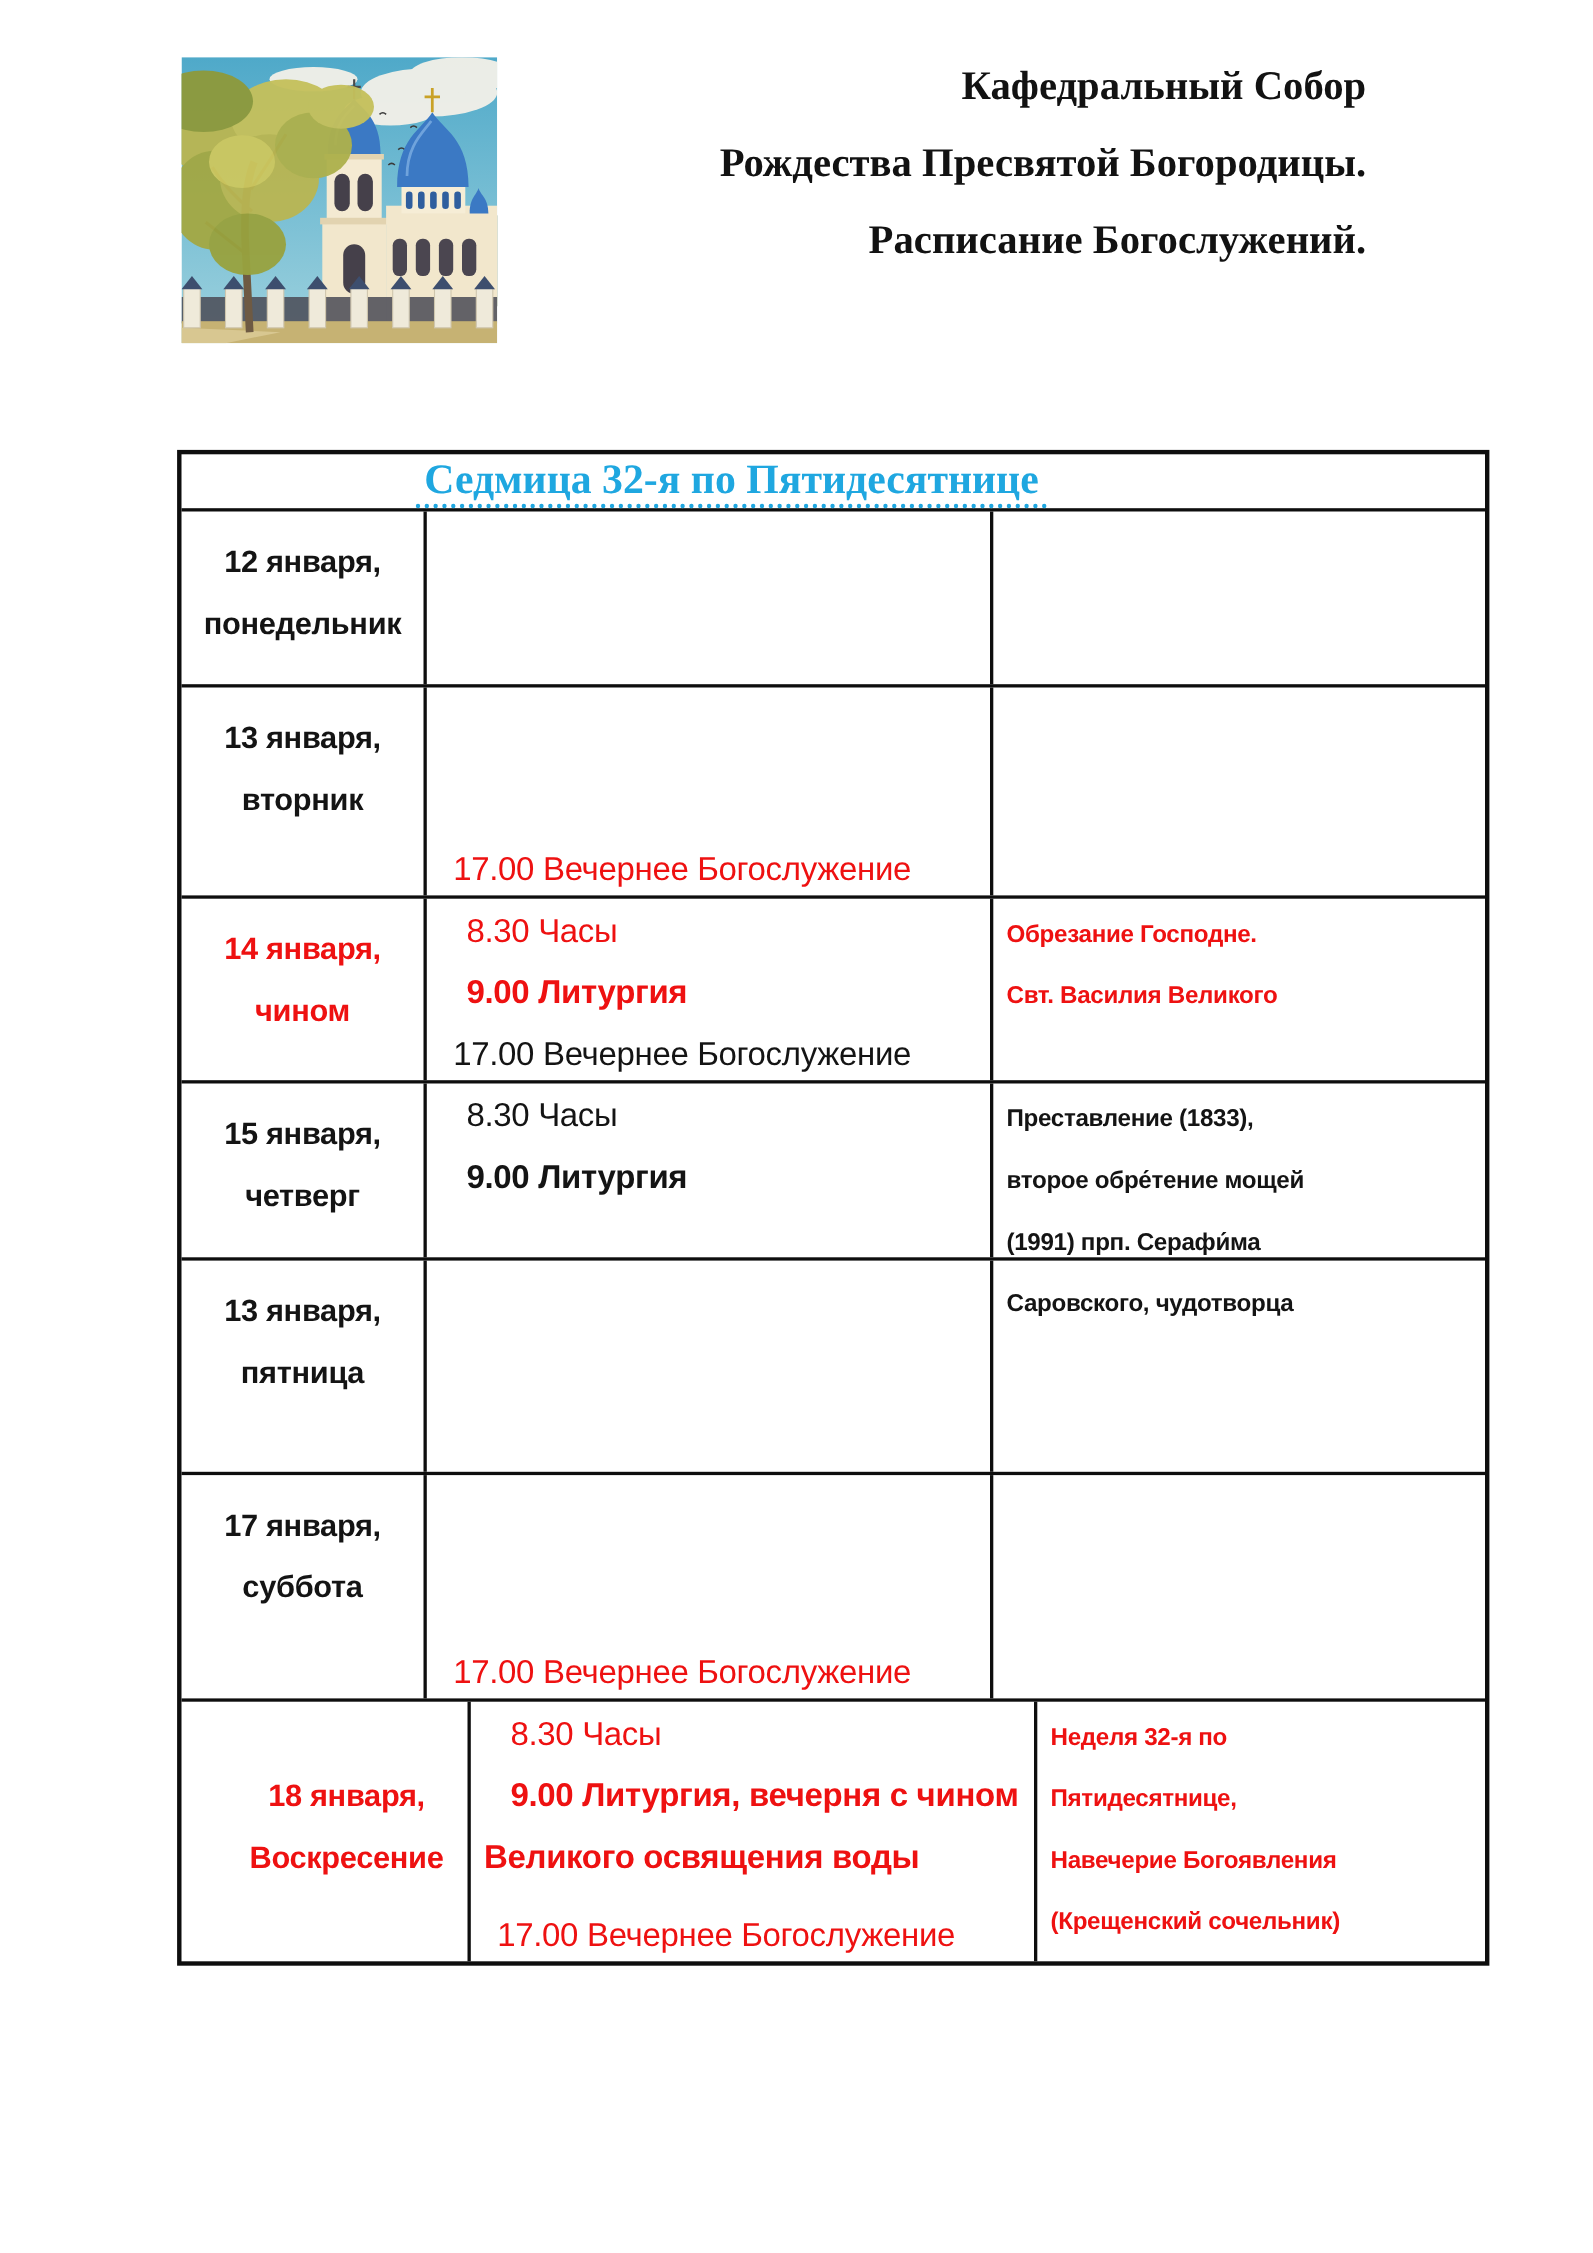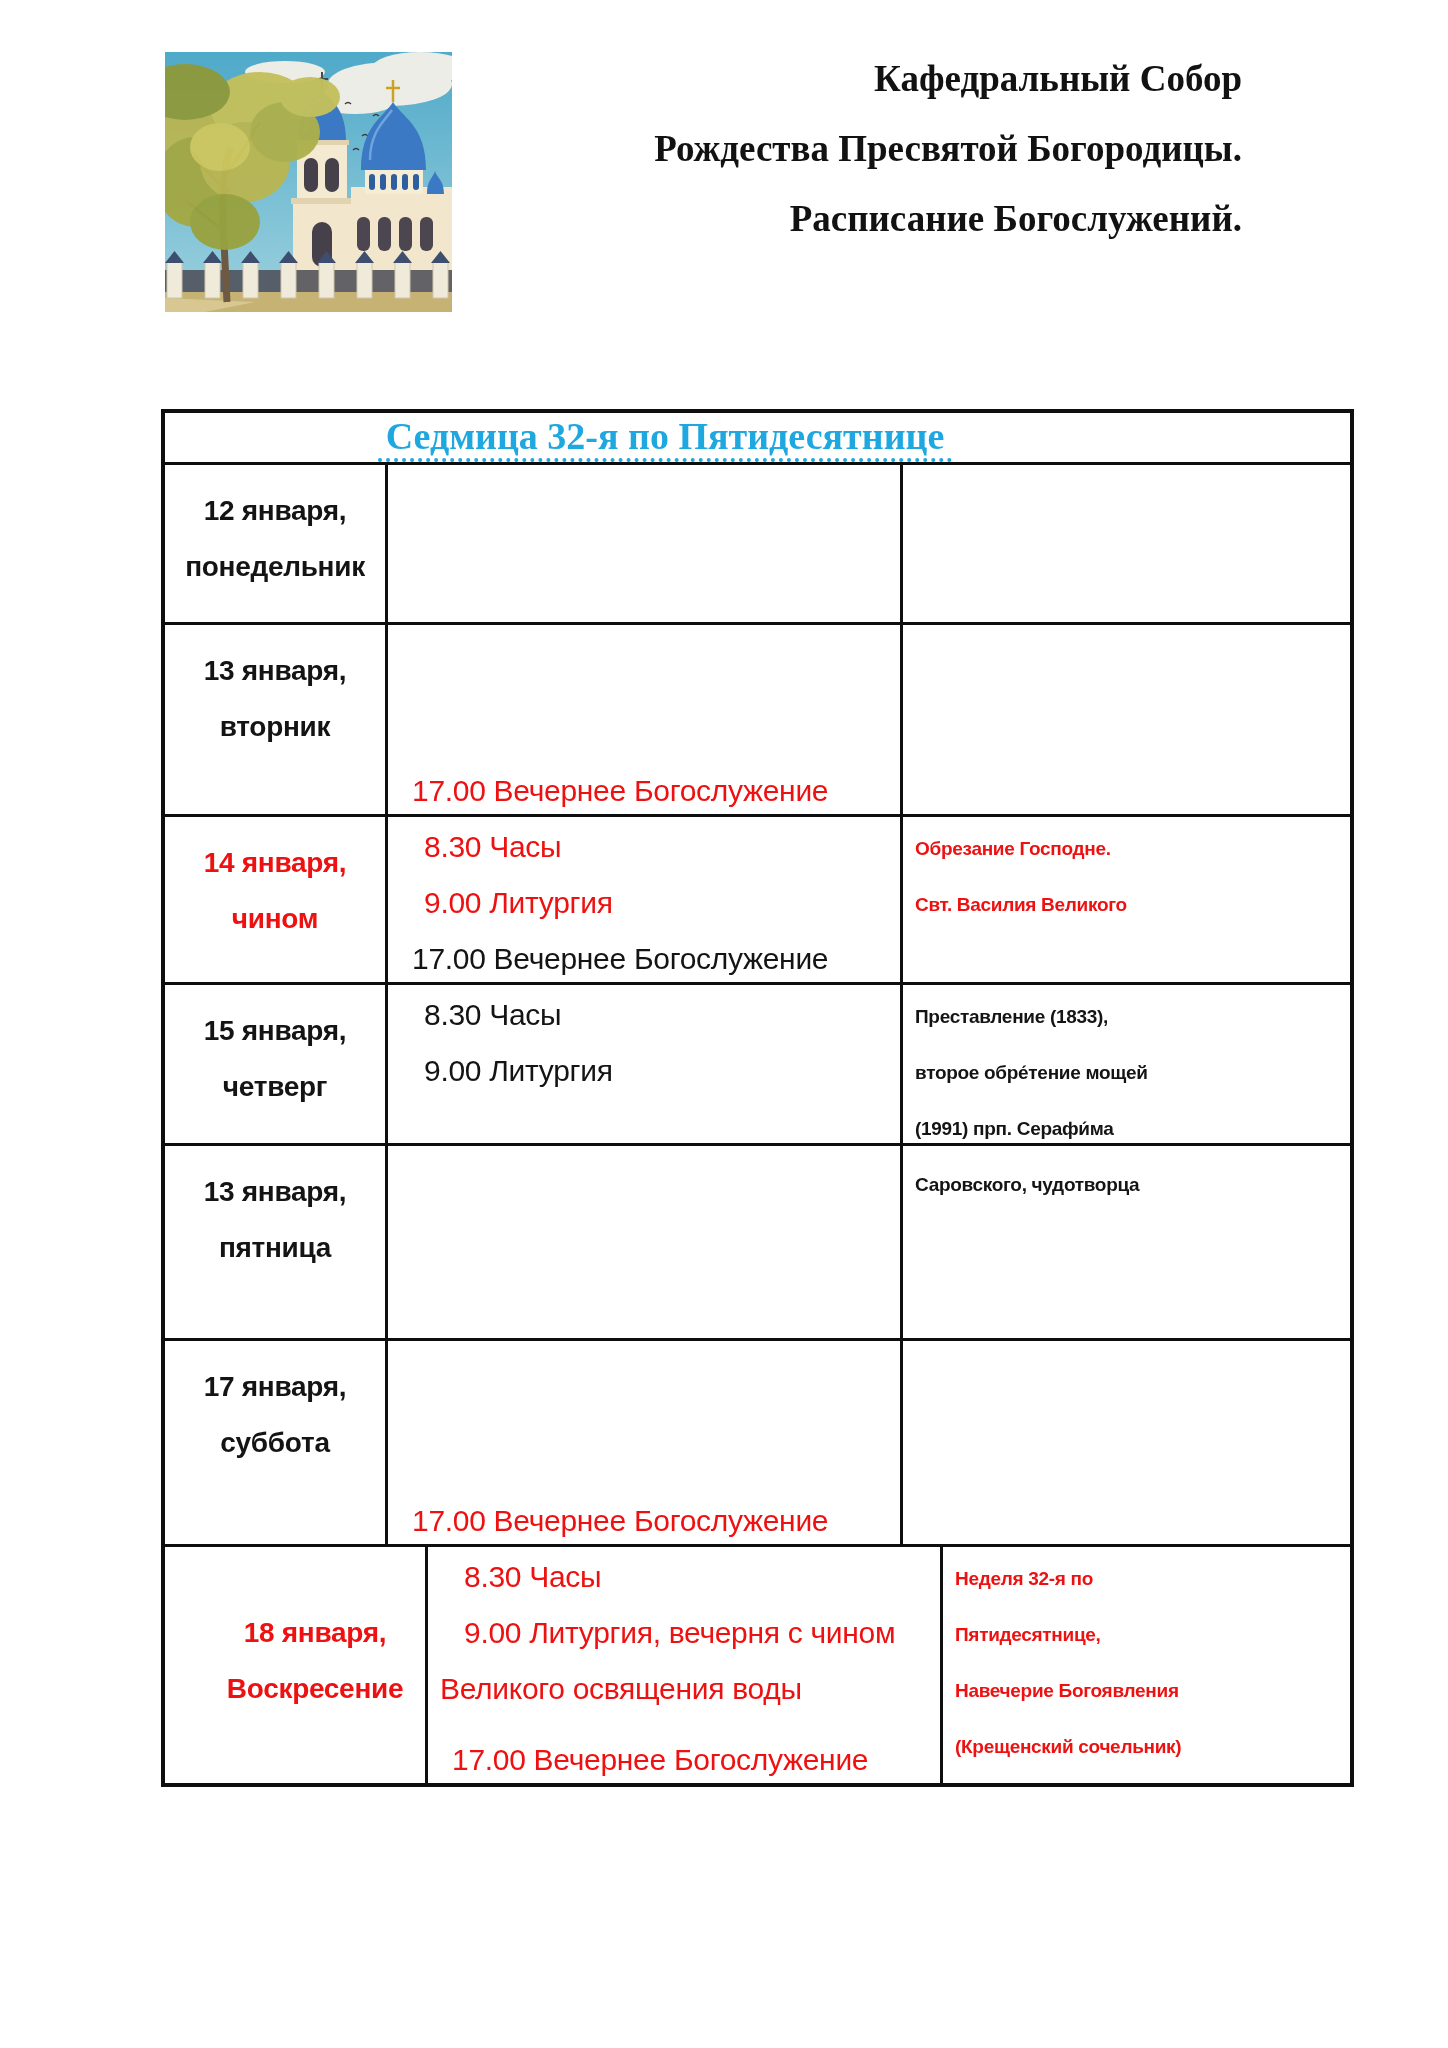--- a/index.html
+++ b/index.html
@@ -20,24 +20,24 @@
   .thead{height:49px;text-align:center;padding-right:185px;padding-top:1px;}
   .week{display:inline-block;font-family:"Liberation Serif", serif;font-weight:700;font-size:38px;
         line-height:44px;color:#1FA7E0;border-bottom:4px dotted #1FA7E0;padding:0 8px 0 8px;}
   .trow{display:flex;border-top:3px solid #0e0e0e;}
   .c1{width:223px;border-right:3px solid #0e0e0e;text-align:center;padding-top:18px;}
   .c2{width:515px;border-right:3px solid #0e0e0e;position:relative;padding:2px 0 0 12px;}
   .c3{flex:1;padding:4px 8px 0 12px;}
   .date{font-weight:700;font-size:28px;line-height:56px;letter-spacing:-0.3px;white-space:nowrap;}
   .svc{font-size:30px;line-height:56px;letter-spacing:-0.3px;white-space:nowrap;}
   .ind{padding-left:24px;}
-  .b{font-weight:400;}
+  .b{font-weight:700;}
   .red{color:#EE1111;}
   .evening{position:absolute;left:12px;bottom:4px;line-height:38px;margin-left:12px;}
-  .feast{font-weight:700;font-size:19px;line-height:56px;letter-spacing:-0.3px;white-space:nowrap;}
+  .feast{font-weight:700;font-size:22px;line-height:56px;letter-spacing:-0.3px;white-space:nowrap;}
   .pt-low{padding-top:58px;margin-left:40px;}
 </style>
 </head>
 <body>
 
 <div class="page">
 
   <svg class="photo" viewBox="0 0 287 260" xmlns="http://www.w3.org/2000/svg">
     <defs>
       <linearGradient id="sky" x1="0" y1="0" x2="0" y2="1">

